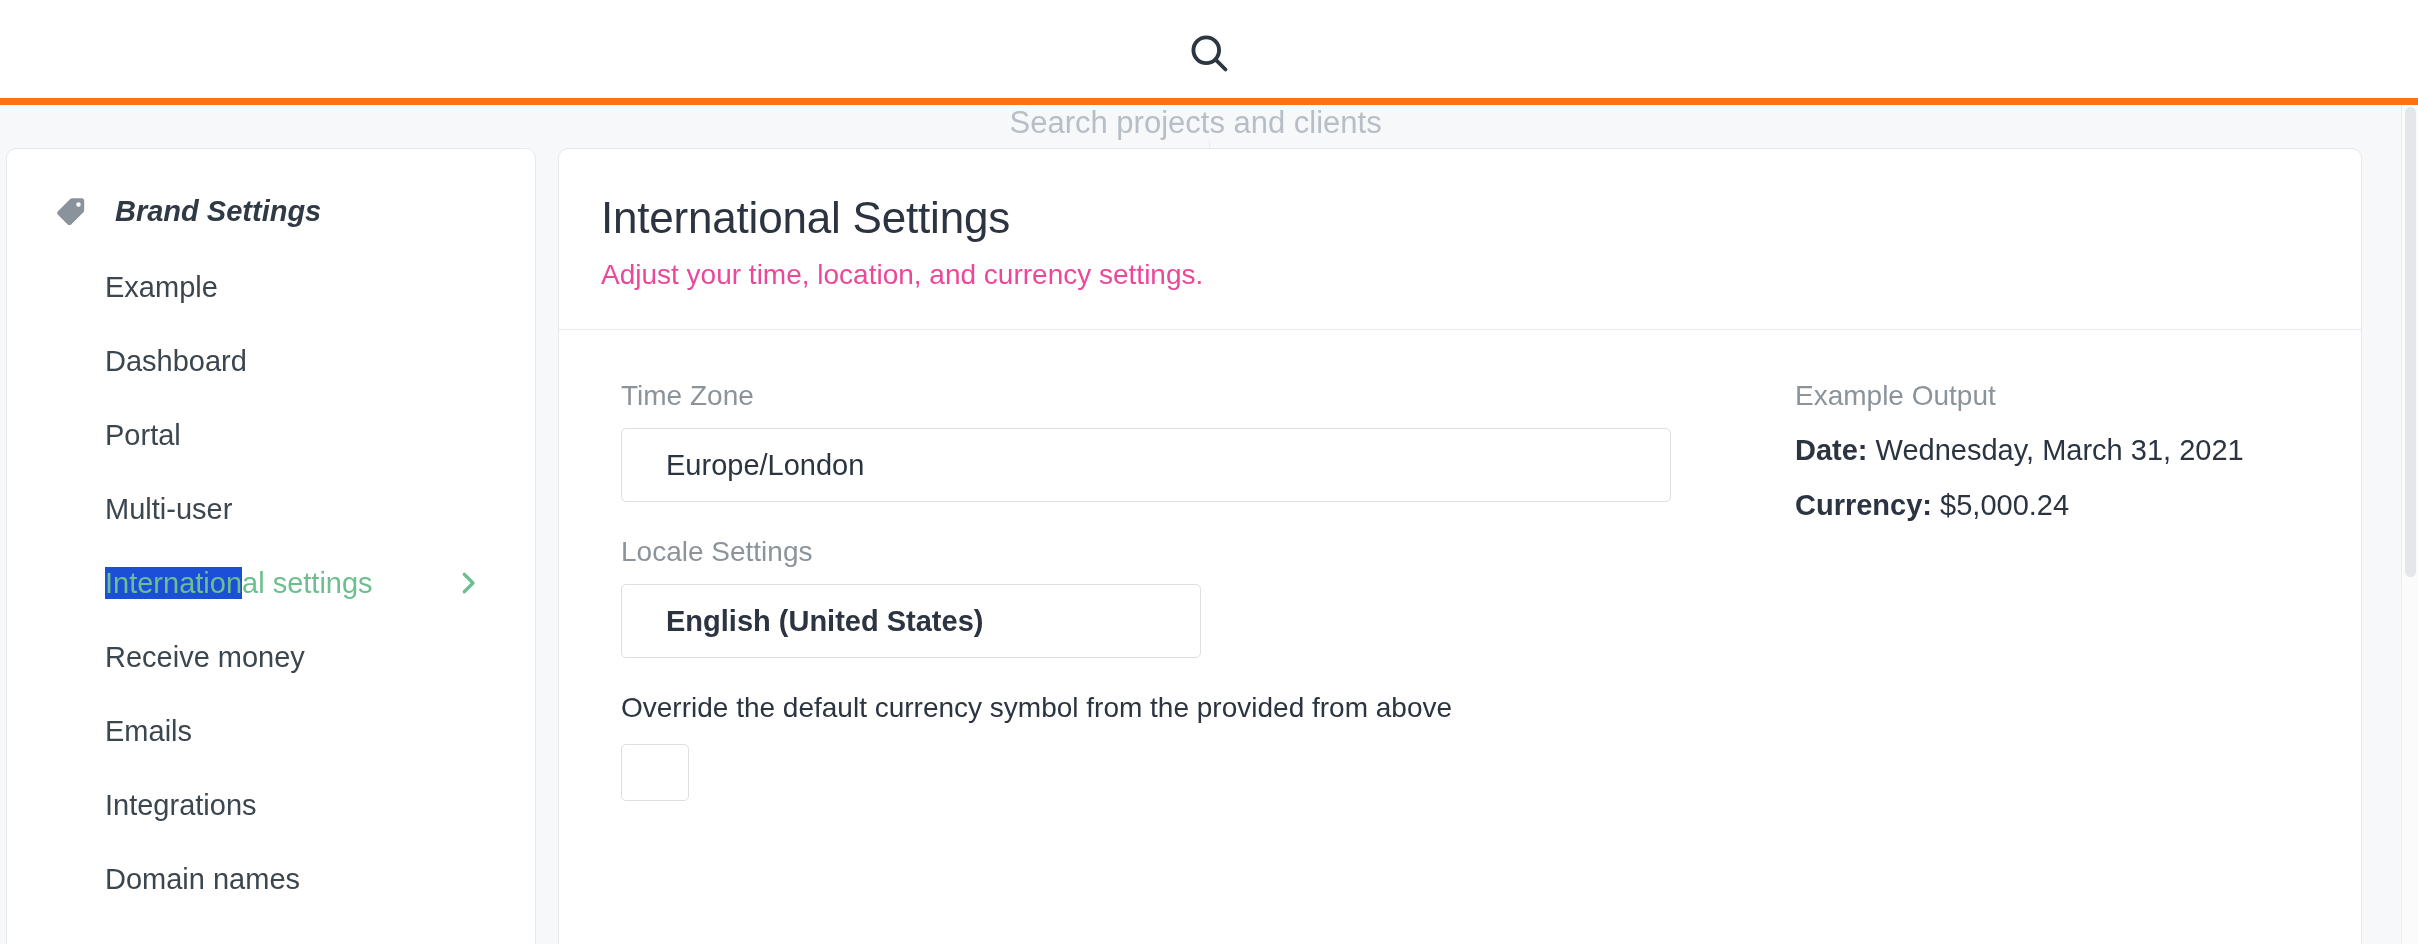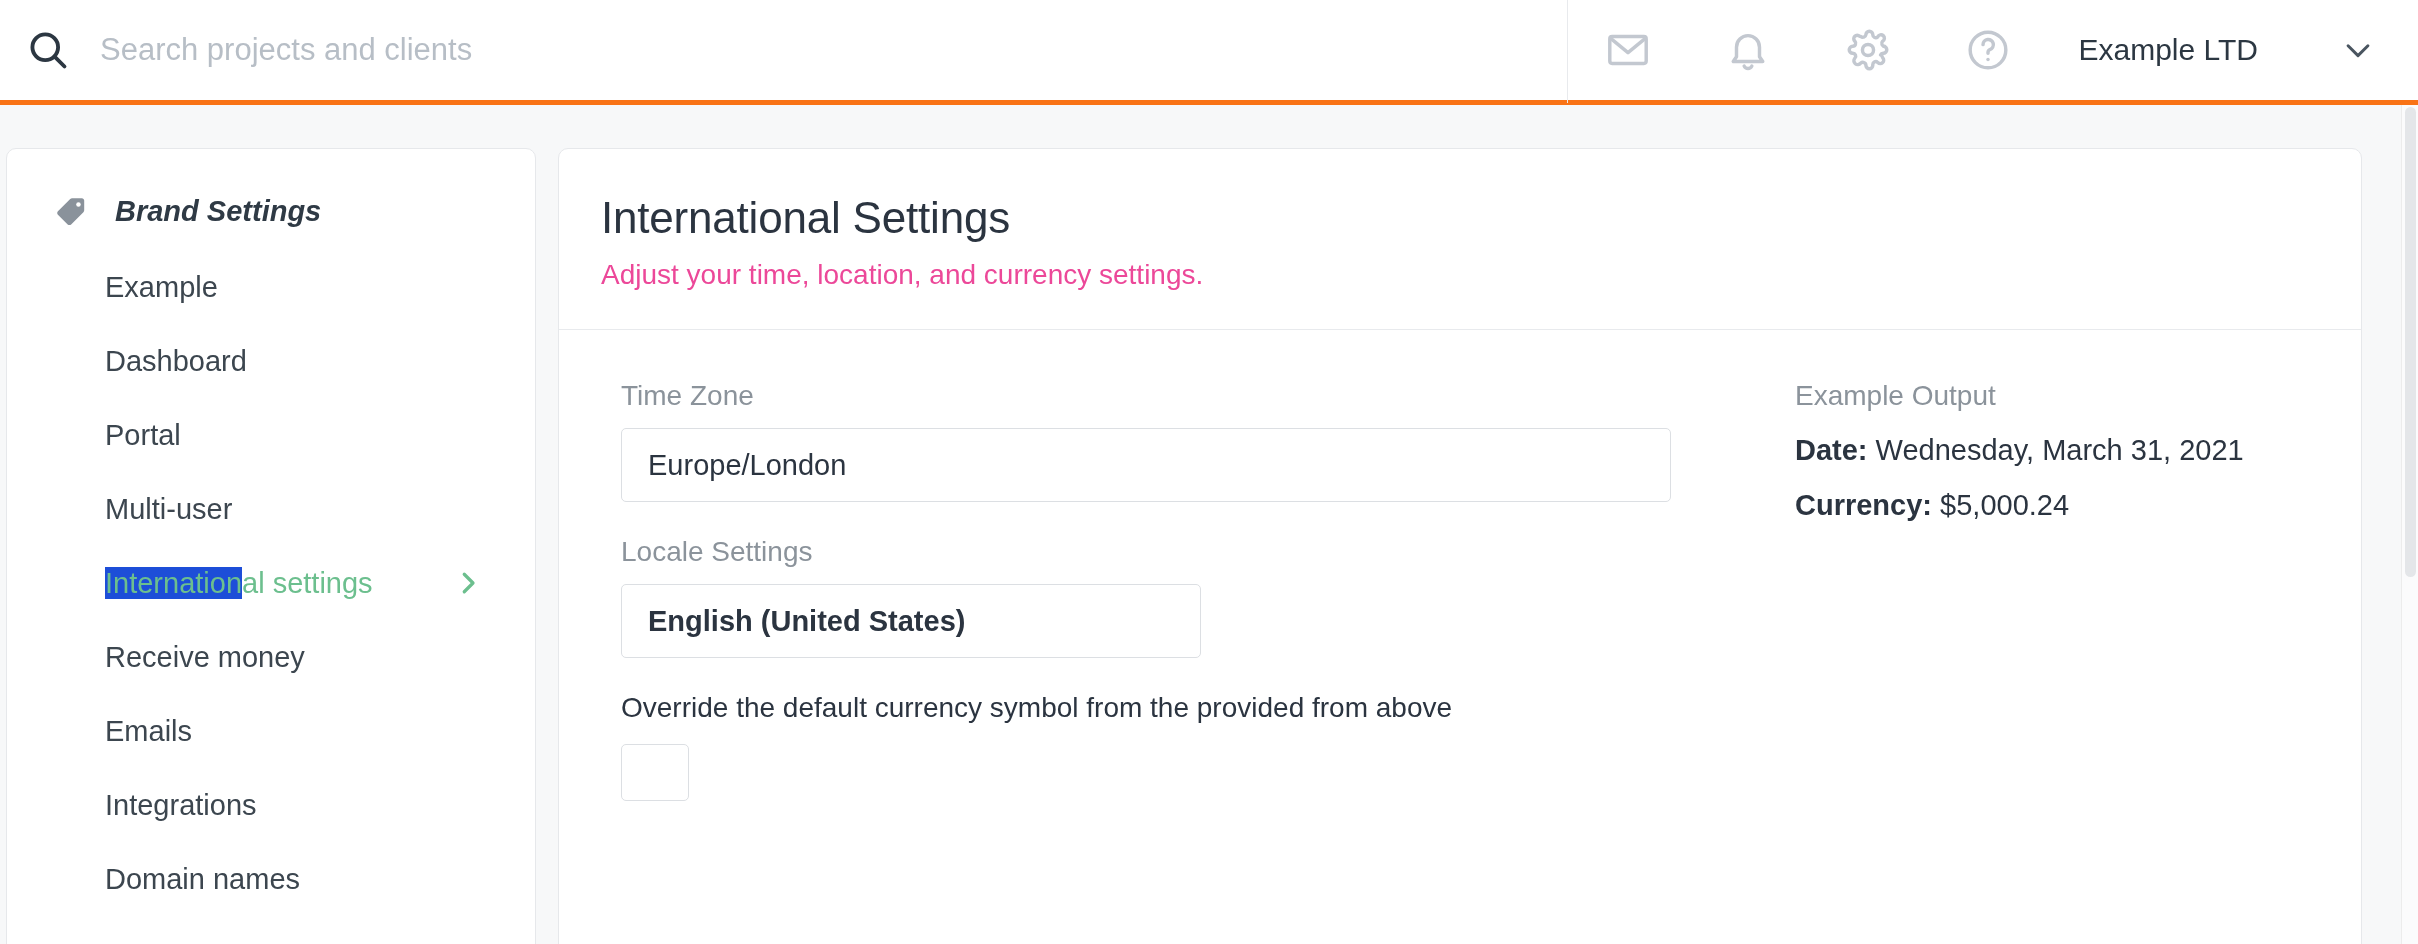--- a/index.html
+++ b/index.html
@@ -8,22 +8,22 @@
     background: #f7f8f9;
     font-family: "Liberation Sans", sans-serif;
     overflow: hidden;
   }
 
   
   .topbar {
     position: absolute; left: 0; top: 0;
     width: 2418px; height: 105px;
     background: #ffffff;
-    border-bottom: 5px solid #f97316;
-    display: flex; align-items: center;
+    border-bottom: 7px solid #f97316;
+    display: flex; align-items: center; flex-direction: column;
   }
   .search-icon-wrap {
     width: 96px; height: 105px;
     display: flex; align-items: center; justify-content: center;
     flex: 0 0 auto;
   }
   .search-input {
     flex: 1 1 auto;
     height: 104px;
     border: none; outline: none;
@@ -132,21 +132,21 @@
 
   .field-label {
     font-size: 28px; color: #8b939b;
     margin-bottom: 16px;
   }
   .select-box {
     height: 74px;
     border: 1px solid #dcdfe3;
     border-radius: 5px;
     display: flex; align-items: center;
-    padding: 0 26px;
+    padding: 0 44px;
     font-size: 29px; color: #2b3440;
     background: #ffffff;
   }
   .select-tz { width: 1050px; }
   .select-locale { width: 580px; font-weight: bold; }
 
   .helper-text {
     font-size: 27px; color: #3b444e;
     line-height: 1.45;
     width: 915px;

